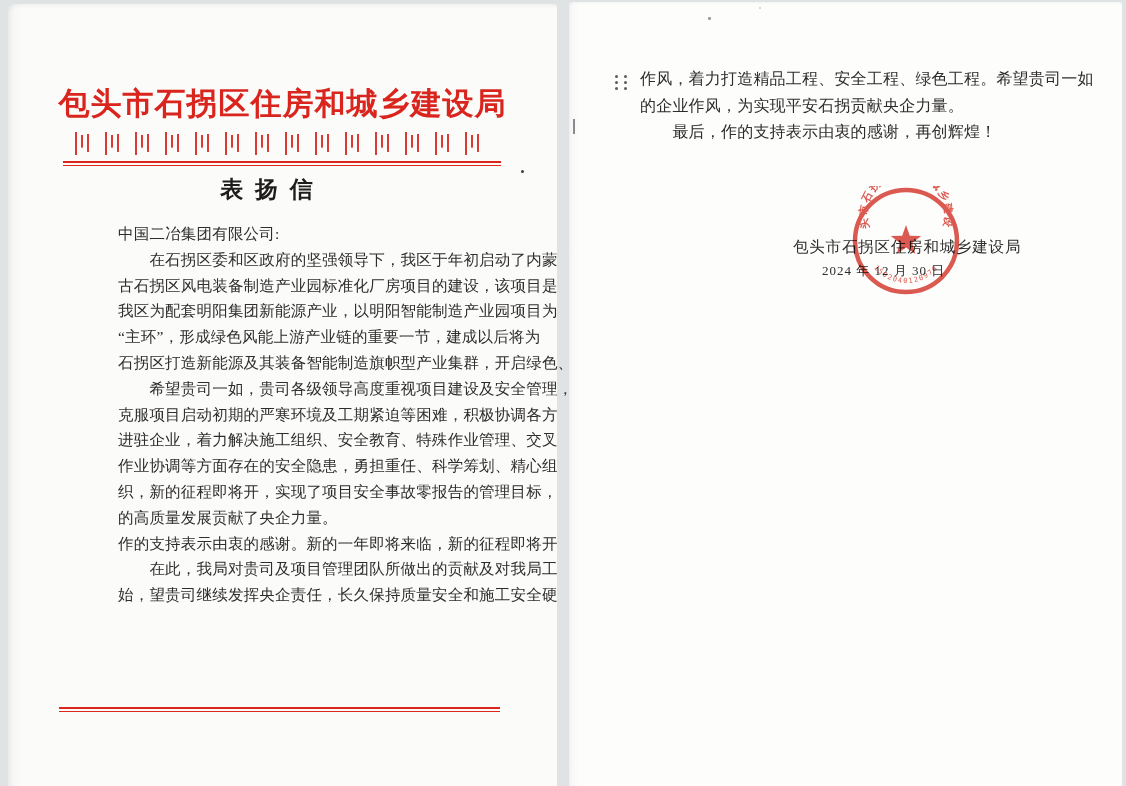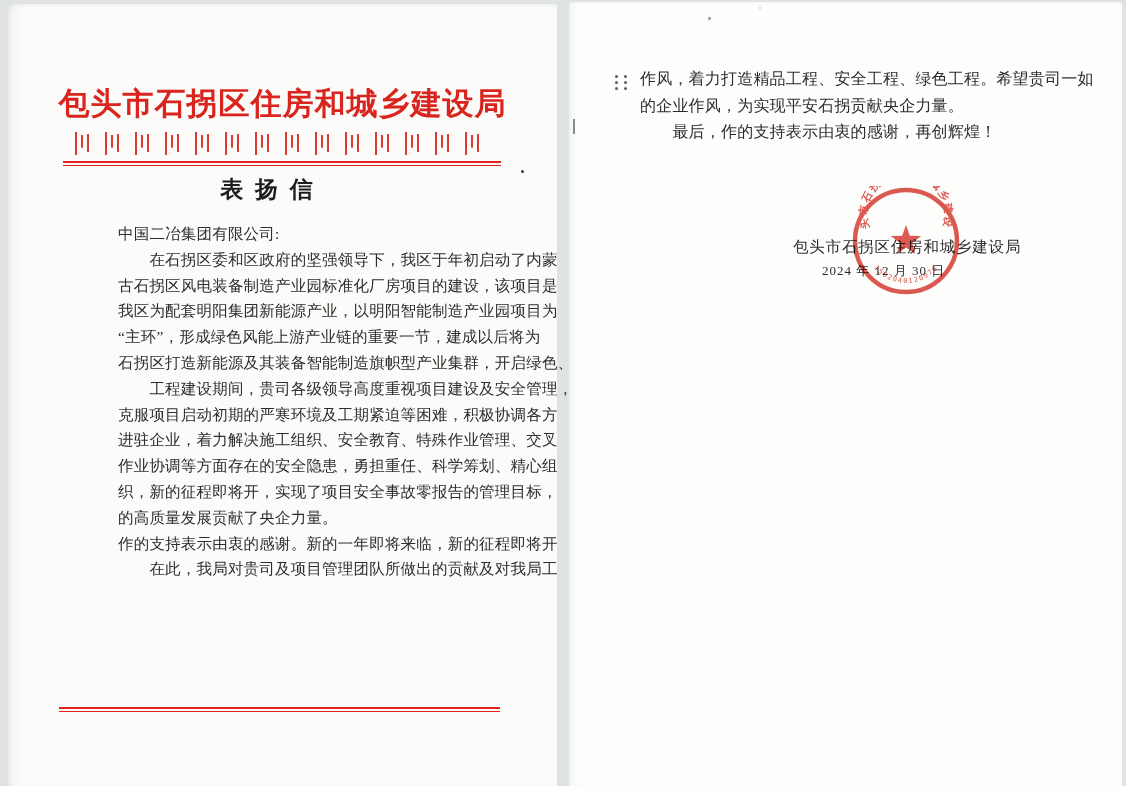--- a/index.html
+++ b/index.html
@@ -98,28 +98,29 @@
 
   <div class="letter-title">表 扬 信</div>
 
   <div class="body-block body-left">
       <div class="line">中国二冶集团有限公司:</div>
       <div class="line">　　在石拐区委和区政府的坚强领导下，我区于年初启动了内蒙</div>
       <div class="line">古石拐区风电装备制造产业园标准化厂房项目的建设，该项目是</div>
       <div class="line">我区为配套明阳集团新能源产业，以明阳智能制造产业园项目为</div>
       <div class="line">“主环”，形成绿色风能上游产业链的重要一节，建成以后将为</div>
       <div class="line">石拐区打造新能源及其装备智能制造旗帜型产业集群，开启绿色、</div>
-      <div class="line">　　工程建设期间，贵司各级领导高度重视项目建设及安全管理，</div>
+      <div class="line">　　希望贵司一如，贵司各级领导高度重视项目建设及安全管理，</div>
       <div class="line">克服项目启动初期的严寒环境及工期紧迫等困难，积极协调各方</div>
       <div class="line">进驻企业，着力解决施工组织、安全教育、特殊作业管理、交叉</div>
       <div class="line">作业协调等方面存在的安全隐患，勇担重任、科学筹划、精心组</div>
       <div class="line">织，新的征程即将开，实现了项目安全事故零报告的管理目标，</div>
       <div class="line">的高质量发展贡献了央企力量。</div>
       <div class="line">作的支持表示由衷的感谢。新的一年即将来临，新的征程即将开</div>
       <div class="line">　　在此，我局对贵司及项目管理团队所做出的贡献及对我局工</div>
+      <div class="line">始，望贵司继续发挥央企责任，长久保持质量安全和施工安全硬</div>
     </div>
 
   <div class="rule-red rule-bottom"></div>
 
   <div class="binding-dots">
     <i></i>
       <i></i>
       <i></i>
       <i></i>
       <i></i>

